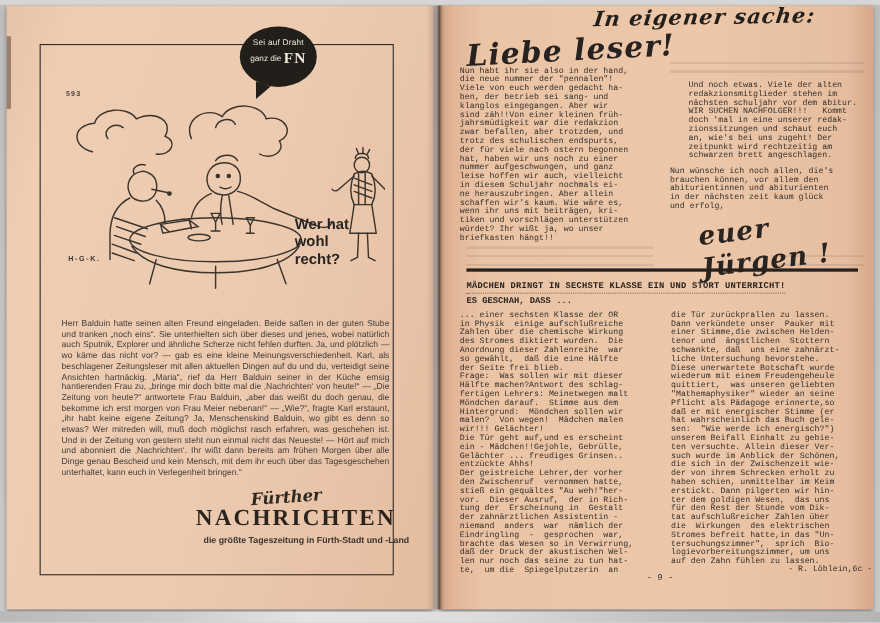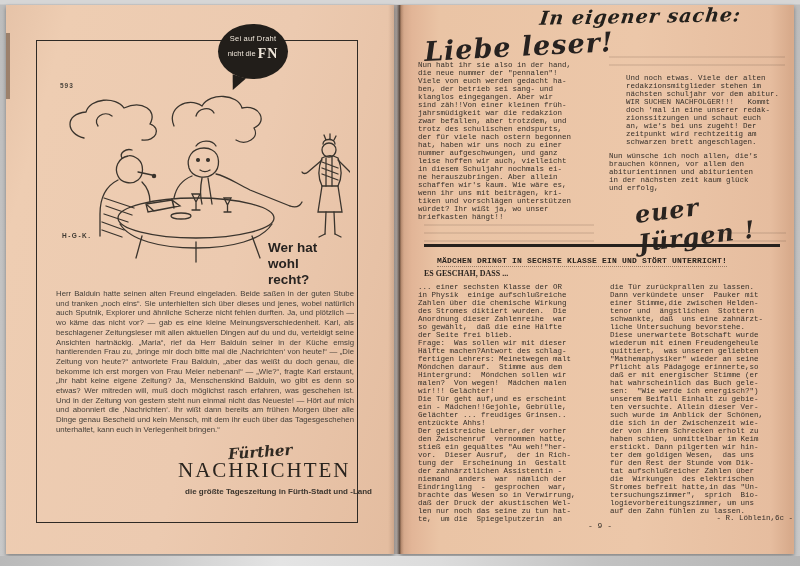--- a/index.html
+++ b/index.html
@@ -15,38 +15,38 @@
   
   .ad-frame{position:absolute;left:36px;top:40px;width:320px;height:481px;border:1.5px solid #2f2a25;}
   .badge{position:absolute;left:218px;top:24px;width:70px;height:55px;background:#221e1a;border-radius:50%;color:#efe6da;text-align:center;z-index:3;}
   .badge .tail{position:absolute;left:12px;bottom:-12px;width:0;height:0;border-left:5px solid transparent;border-right:9px solid transparent;border-top:15px solid #221e1a;transform:rotate(18deg);}
   .badge-l1{font-size:7.5px;margin-top:10px;letter-spacing:.2px;}
   .badge-l2{font-size:7.5px;margin-top:3px;}
   .badge-fn{font-family:"Liberation Serif",serif;font-size:14px;font-weight:bold;letter-spacing:1px;vertical-align:-2px;}
   .cartoon-number{position:absolute;left:60px;top:82px;font-size:6.5px;font-weight:bold;color:#4a443c;letter-spacing:1px;}
   .cartoon{position:absolute;left:46px;top:86px;width:304px;height:182px;}
   .artist-sig{position:absolute;left:62px;top:232px;font-size:6.5px;font-weight:bold;color:#3d3831;letter-spacing:1.5px;}
-  .question{position:absolute;left:268px;top:196px;font-size:13.5px;line-height:16px;font-weight:bold;color:#272320;margin-top:44px;}
+  .question{position:absolute;left:268px;top:196px;font-size:13.5px;line-height:16px;font-weight:bold;color:#272320;}
   .ad-body{position:absolute;left:56px;top:289px;width:298px;font-size:7.8px;line-height:9.7px;text-align:justify;color:#45403a;}
   .ad-slogan{position:absolute;left:56px;top:433px;font-size:8px;line-height:10.5px;font-weight:bold;color:#332d27;}
   .logo-script{position:absolute;left:228px;top:443px;font-family:"DejaVu Serif",serif;font-style:italic;font-weight:bold;font-size:15px;color:#2f2922;transform:rotate(-4deg);}
-  .logo-name{position:absolute;left:178px;top:458px;font-family:"Liberation Serif",serif;font-weight:normal;font-size:21px;letter-spacing:2px;color:#2a241e;}
+  .logo-name{position:absolute;left:178px;top:458px;font-family:"Liberation Serif",serif;font-weight:bold;font-size:21px;letter-spacing:2px;color:#2a241e;}
   .logo-tagline{position:absolute;left:132px;top:487px;width:240px;text-align:right;font-size:8px;font-weight:bold;color:#3c362f;}
 
   
   .corner-heading{position:absolute;left:540px;top:5px;font-family:"DejaVu Serif",serif;font-style:italic;font-weight:bold;font-size:19px;color:#23201c;transform:skewX(-8deg) rotate(-1deg);letter-spacing:1px;}
   .editorial-heading{position:absolute;left:424px;top:31px;font-family:"DejaVu Serif",serif;font-style:italic;font-weight:bold;font-size:27px;color:#272220;transform:rotate(-3deg);letter-spacing:1px;}
   .tw{font-family:"Liberation Mono",monospace;font-size:7.5px;line-height:8px;color:#36302a;white-space:pre;}
   .ed-col-left{position:absolute;left:418px;top:61px;width:182px;}
   .ed-col-right-p1{position:absolute;left:609px;top:74px;width:186px;margin-left:17px;}
   .ed-col-right-p2{position:absolute;left:609px;top:152px;width:186px;}
   .signature{position:absolute;left:636px;top:190px;font-family:"DejaVu Serif",serif;font-style:italic;font-weight:bold;font-size:24px;color:#2a2420;transform:rotate(-7deg);letter-spacing:1px;}
   .divider{position:absolute;left:424px;top:244px;width:356px;height:2.5px;background:#26211d;}
-  .headline{position:absolute;left:424px;top:256px;font-family:"Liberation Mono",monospace;font-weight:bold;font-size:8px;color:#2a241f;letter-spacing:.2px;border-bottom:1px dotted rgba(40,30,20,.45);padding-bottom:1px;white-space:pre;margin-left:13px;}
-  .subhead{position:absolute;left:424px;top:269px;font-family:Liberation Serif, serif;font-weight:bold;font-size:8px;color:#2a241f;white-space:pre;}
+  .headline{position:absolute;left:424px;top:256px;font-family:"Liberation Mono",monospace;font-weight:bold;font-size:8px;color:#2a241f;letter-spacing:.2px;border-bottom:1px dotted rgba(40,30,20,.45);padding-bottom:1px;white-space:pre;}
+  .subhead{position:absolute;left:424px;top:269px;font-family:Liberation Mono, monospace;font-weight:bold;font-size:8px;color:#2a241f;white-space:pre;}
   .art-col-left{position:absolute;left:418px;top:283px;width:186px;}
   .art-col-right{position:absolute;left:610px;top:283px;width:190px;}
   .byline{position:absolute;left:607px;top:514px;width:186px;text-align:right;font-family:"Liberation Mono",monospace;font-size:7.5px;color:#36302a;}
   .page-number{position:absolute;left:568px;top:521px;width:64px;text-align:center;font-family:"Liberation Mono",monospace;font-size:8px;color:#36302a;}
   .bleed{position:absolute;background:repeating-linear-gradient(180deg,rgba(60,45,35,.10) 0 2px,rgba(60,45,35,0) 2px 8px);filter:blur(.6px);pointer-events:none;}
   .b1{left:609px;top:56px;width:176px;height:14px;}
   .b2{left:424px;top:224px;width:170px;height:18px;}
   .b3{left:700px;top:232px;width:86px;height:10px;}
 </style>
 </head>
@@ -56,21 +56,21 @@
 
   <div class="page page-left">
     <div class="edge-nick"></div>
   </div>
 
   <div class="ad-frame"></div>
 
   <div class="badge">
     <div class="tail"></div>
     <div class="badge-l1">Sei auf Draht</div>
-    <div class="badge-l2"><span>nicht die</span> <span class="badge-fn">FN</span></div>
+    <div class="badge-l2"><span>ganz die</span> <span class="badge-fn">FN</span></div>
   </div>
 
   <div class="cartoon-number">593</div>
 
   <svg class="cartoon" viewBox="0 0 304 182">
     <g fill="none" stroke="#3a342d" stroke-width="1.3" stroke-linecap="round">
 
       <path d="M38,52 C20,48 18,28 40,26 C44,12 70,10 78,22 C96,14 112,24 104,38 C116,42 110,56 96,54"></path>
       <path d="M52,40 c-6,-8 6,-16 14,-10"></path>
       <path d="M128,40 C120,22 142,10 156,20 C164,6 192,8 196,22 C214,18 222,36 208,42 C214,52 200,60 190,54"></path>

